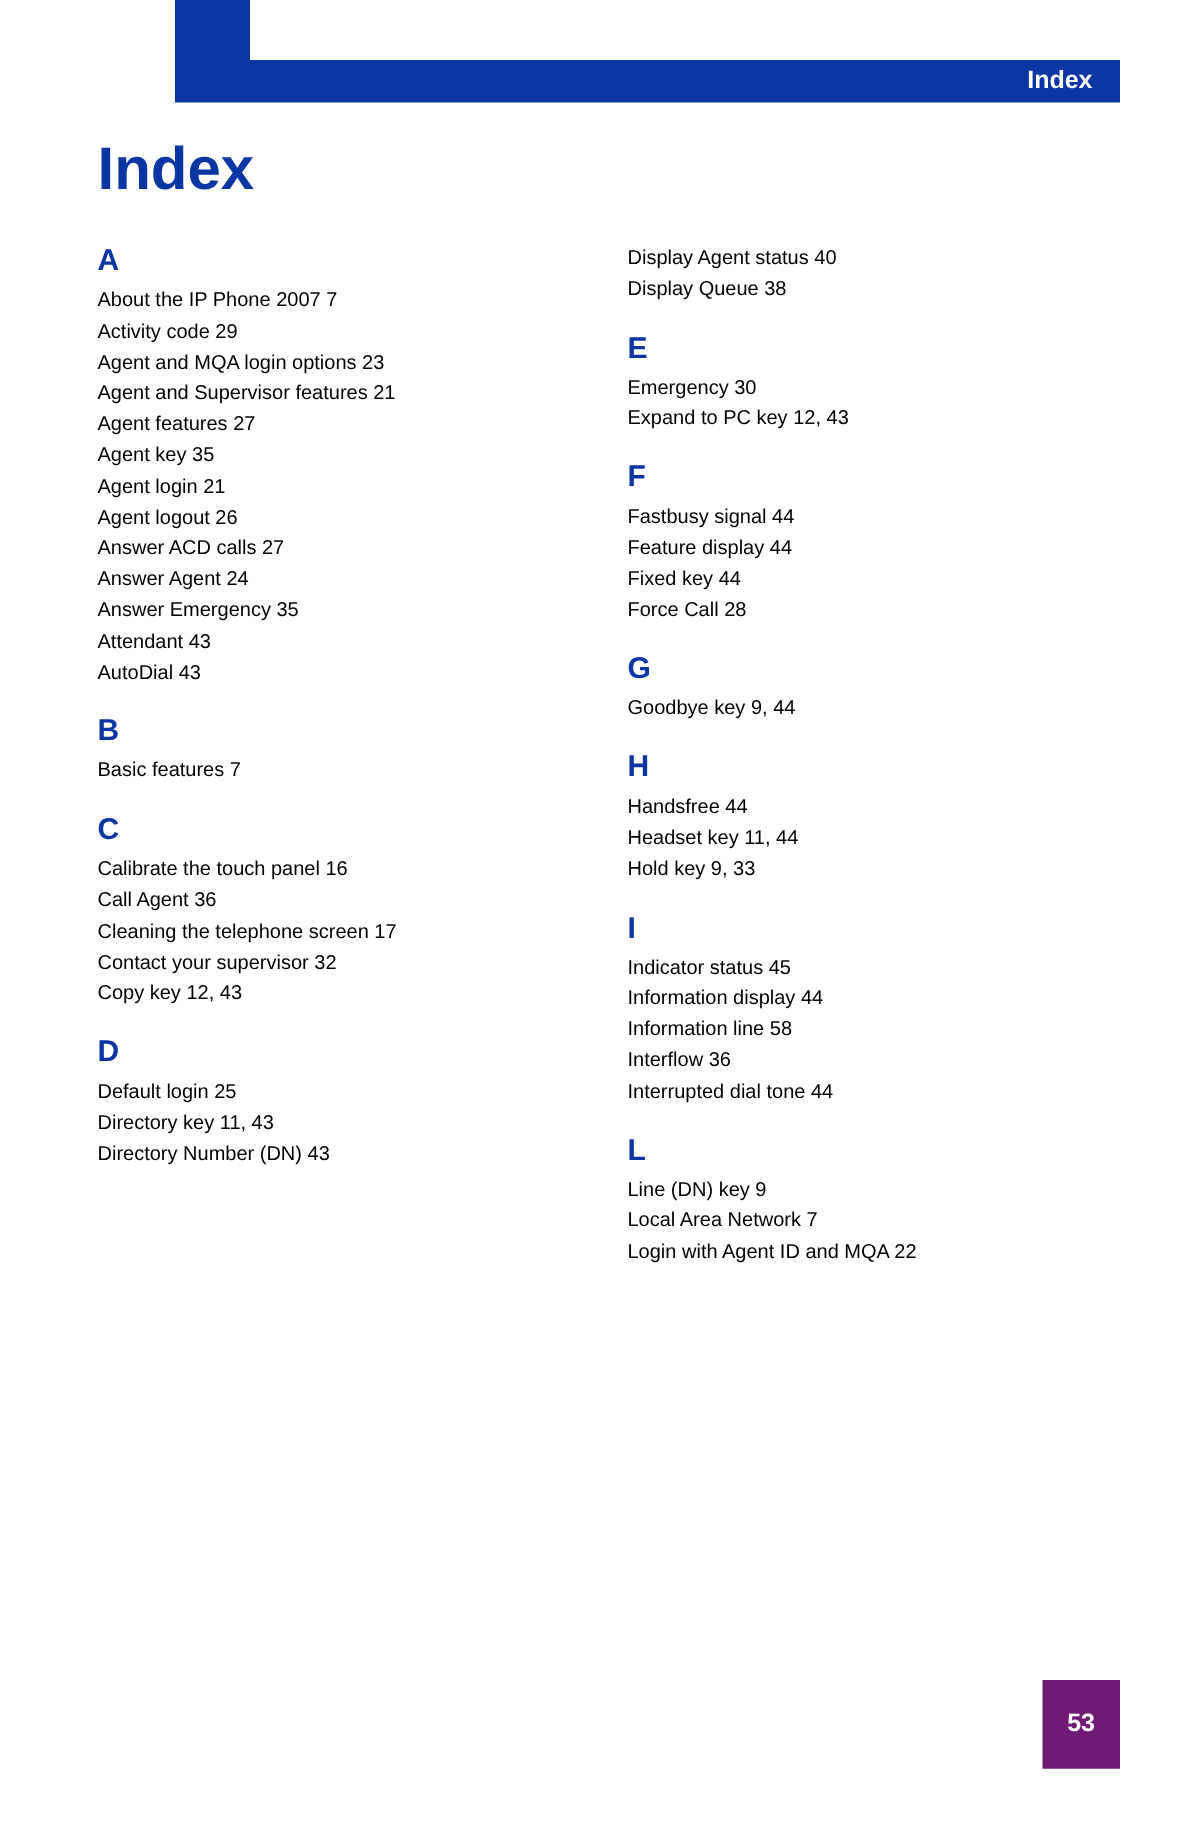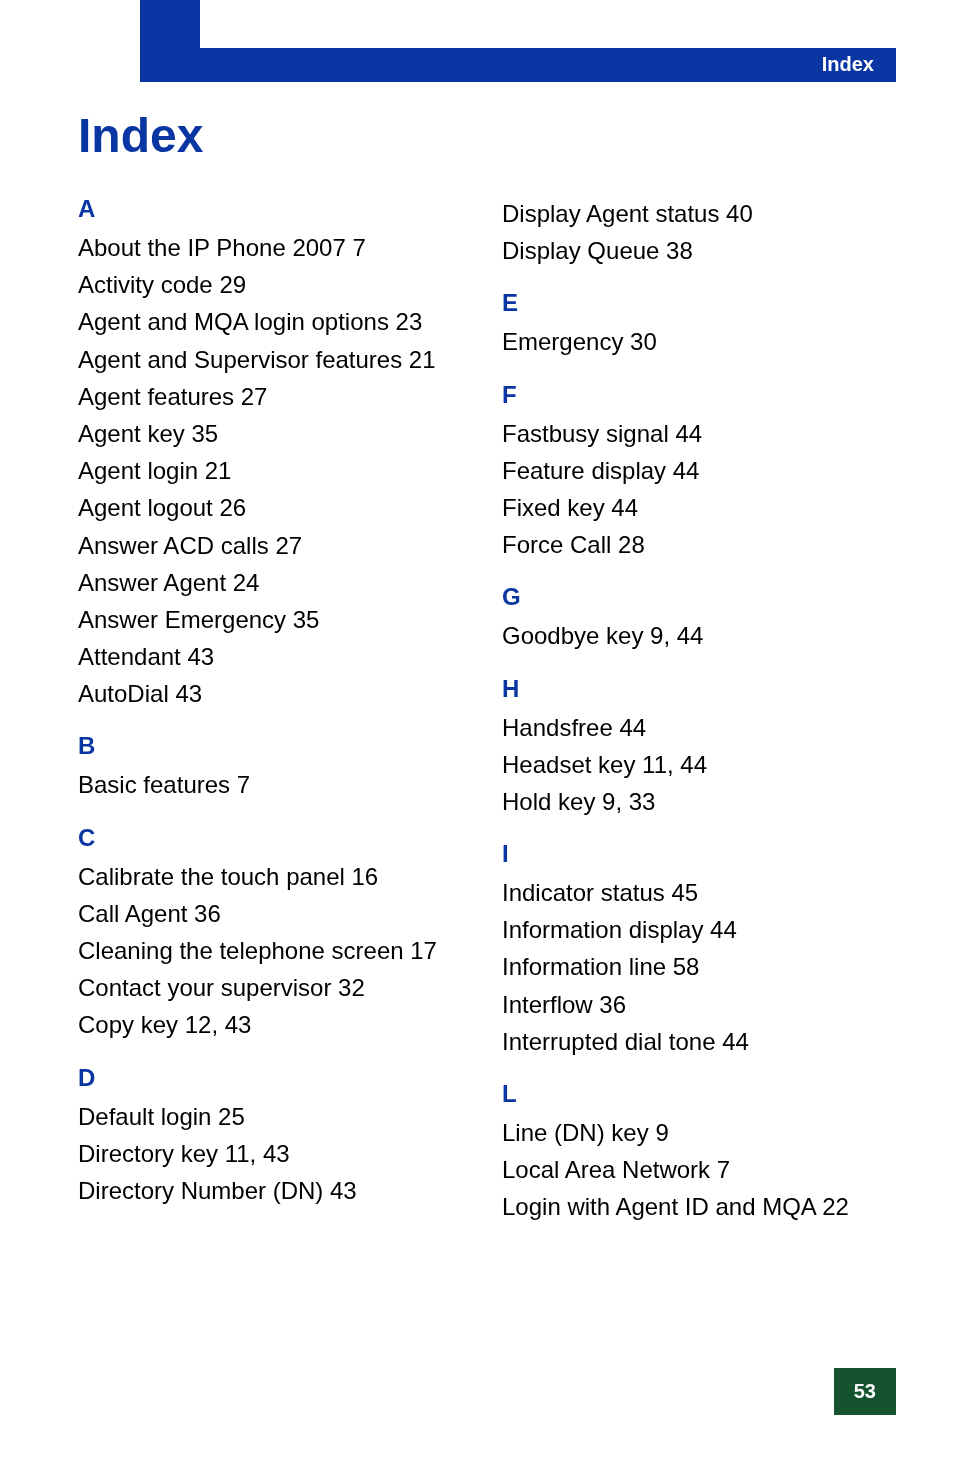--- a/index.html
+++ b/index.html
@@ -67,31 +67,31 @@
     .section {
       margin-bottom: 20px;
     }
     .section-letter {
       color: #0a36a3;
       font-weight: bold;
       font-size: 24px;
       margin-bottom: 6px;
     }
     .entry {
-      font-size: 24px;
+      font-size: 16px;
       color: #000;
       line-height: 1.55;
     }
     .page-number-box {
       position: absolute;
-      background: #14532d;
+      background: #701a75;
       color: #fff;
       font-weight: bold;
       font-size: 20px;
-      padding: 12px 20px;
+      padding: 24px 20px;
       right: 58px;
       bottom: 60px;
     }
   </style>
 </head>
 <body>
 
 <div class="page">
   <div class="sidebar-stripe"></div>
   <div class="header-fill"></div>
@@ -145,20 +145,21 @@
     <div class="col">
 
       <div class="section">
         <div class="entry">Display Agent status 40</div>
         <div class="entry">Display Queue 38</div>
       </div>
 
       <div class="section">
         <div class="section-letter">E</div>
         <div class="entry">Emergency 30</div>
+        <div class="entry">Expand to PC key 12, 43</div>
       </div>
 
       <div class="section">
         <div class="section-letter">F</div>
         <div class="entry">Fastbusy signal 44</div>
         <div class="entry">Feature display 44</div>
         <div class="entry">Fixed key 44</div>
         <div class="entry">Force Call 28</div>
       </div>
 

